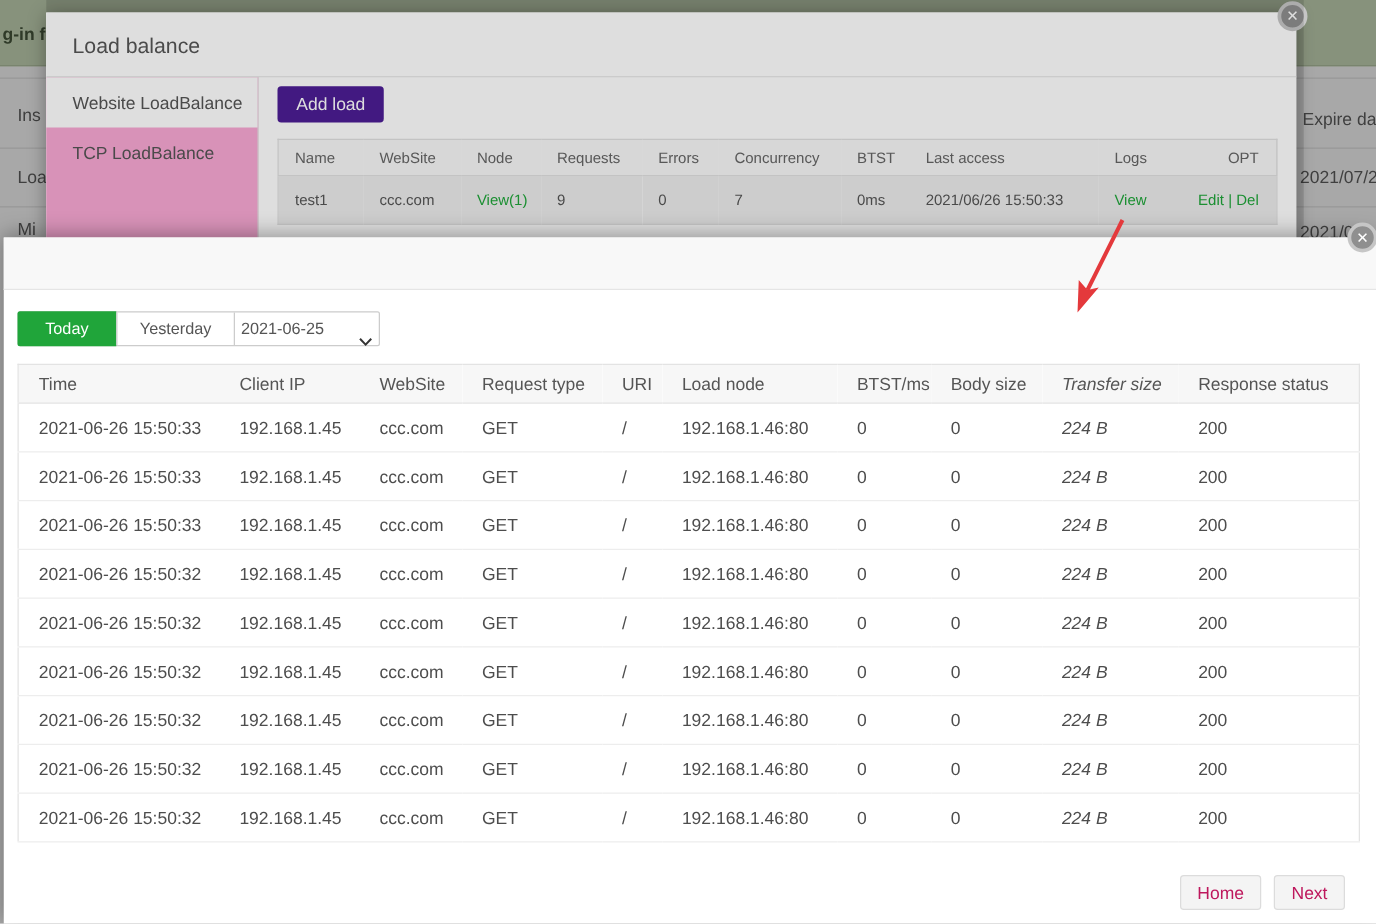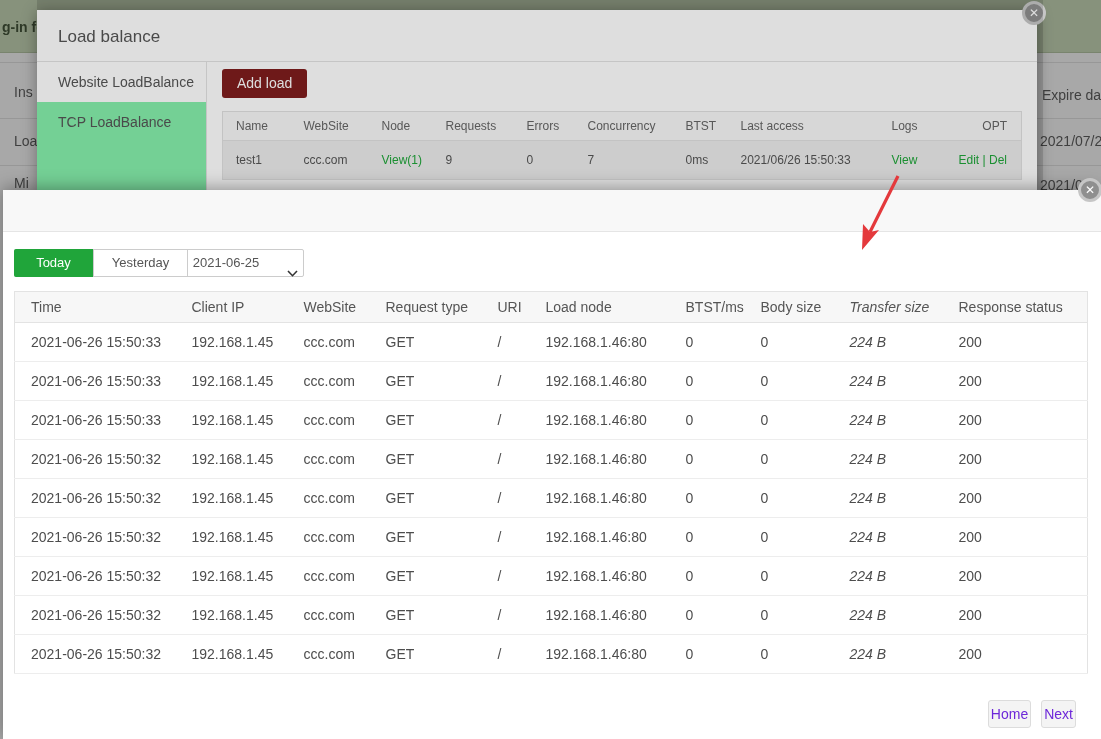--- a/index.html
+++ b/index.html
@@ -12,25 +12,25 @@
   .page-topbar { position:absolute; left:0; top:0; width:1101px; height:53px; background:#87927c; border-bottom:1px solid #79846e; }
   .page-topbar-text { position:absolute; left:2px; top:19px; font-size:14px; font-weight:bold; color:#2f3a28; white-space:nowrap; }
   .bg-line { position:absolute; left:0; width:1101px; height:1px; background:#979797; }
   .bg-text { position:absolute; font-size:14px; color:#3f3f3f; white-space:nowrap; }
 
   
   .modal1 { position:absolute; left:37px; top:10px; width:1000px; height:185px; background:#fff; box-shadow:0 2px 14px rgba(0,0,0,.35); }
   .modal1-header { height:52px; border-bottom:1px solid #e3e3e3; background:#fff; }
   .modal1-title { position:absolute; left:21px; top:17px; font-size:17px; color:#555; }
   .modal1-body { position:absolute; left:0; top:52px; right:0; bottom:0; display:flex; }
-  .m1-sidebar { width:170px; background:#86efac; border-right:1px solid #e3e3e3; flex:none; }
+  .m1-sidebar { width:170px; background:#f9a8d4; border-right:1px solid #e3e3e3; flex:none; }
   .m1-side-item { height:40px; line-height:40px; padding-left:21px; font-size:14px; color:#555; cursor:pointer; }
   .m1-side-item.active { background:#fff; }
   .m1-main { flex:1; padding:7px 0 0 15px; background:#fff; }
-  .btn-green { display:inline-block; height:29px; line-height:29px; padding:0 15px; background:#7f1d1d; color:#fff; font-size:14px; border:none; border-radius:3px; cursor:pointer; }
+  .btn-green { display:inline-block; height:29px; line-height:29px; padding:0 15px; background:#4c1d95; color:#fff; font-size:14px; border:none; border-radius:3px; cursor:pointer; }
   .m1-table { margin-top:13px; border-collapse:collapse; table-layout:fixed; width:799px; border:1px solid #e0e0e0; font-size:12px; }
   .m1-table th { height:29px; background:#f7f7f7; color:#666; font-weight:normal; text-align:left; padding-left:13px; border-bottom:1px solid #e0e0e0; }
   .m1-table td { height:39px; background:#ececec; color:#555; text-align:left; padding-left:13px; overflow:hidden; white-space:nowrap; }
   .m1-table th:nth-child(1), .m1-table td:nth-child(1){ width:68px; }
   .m1-table th:nth-child(2), .m1-table td:nth-child(2){ width:78px; }
   .m1-table th:nth-child(3), .m1-table td:nth-child(3){ width:64px; }
   .m1-table th:nth-child(4), .m1-table td:nth-child(4){ width:81px; }
   .m1-table th:nth-child(5), .m1-table td:nth-child(5){ width:61px; }
   .m1-table th:nth-child(6), .m1-table td:nth-child(6){ width:98px; }
   .m1-table th:nth-child(7), .m1-table td:nth-child(7){ width:55px;margin-top:44px; }
@@ -64,21 +64,21 @@
   .m2-table th:nth-child(3), .m2-table td:nth-child(3){ width:82px; }
   .m2-table th:nth-child(4), .m2-table td:nth-child(4){ width:112px; }
   .m2-table th:nth-child(5), .m2-table td:nth-child(5){ width:48px; }
   .m2-table th:nth-child(6), .m2-table td:nth-child(6){ width:140px; }
   .m2-table th:nth-child(7), .m2-table td:nth-child(7){ width:75px; }
   .m2-table th:nth-child(8), .m2-table td:nth-child(8){ width:89px; }
   .m2-table th:nth-child(9), .m2-table td:nth-child(9){ width:109px;font-style:italic; }
   .m2-table th:nth-child(10), .m2-table td:nth-child(10){ width:145px; }
 
   .pager { position:absolute; right:25px; top:510px; display:flex; gap:10px; }
-  .pager-btn { height:28px; line-height:26px; padding:0 2px; background:#f4f4f4; border:1px solid #dcdcdc; border-radius:3px; font-size:14px; color:#6d28d9; cursor:pointer; }
+  .pager-btn { height:28px; line-height:26px; padding:0 13px; background:#f4f4f4; border:1px solid #dcdcdc; border-radius:3px; font-size:14px; color:#be185d; cursor:pointer; }
 
   
   .arrow-svg { position:absolute; left:848px; top:162px; z-index:50; pointer-events:none; }
 </style>
 </head>
 <body>
 
 <div class="stage">
 
   <div class="page">

